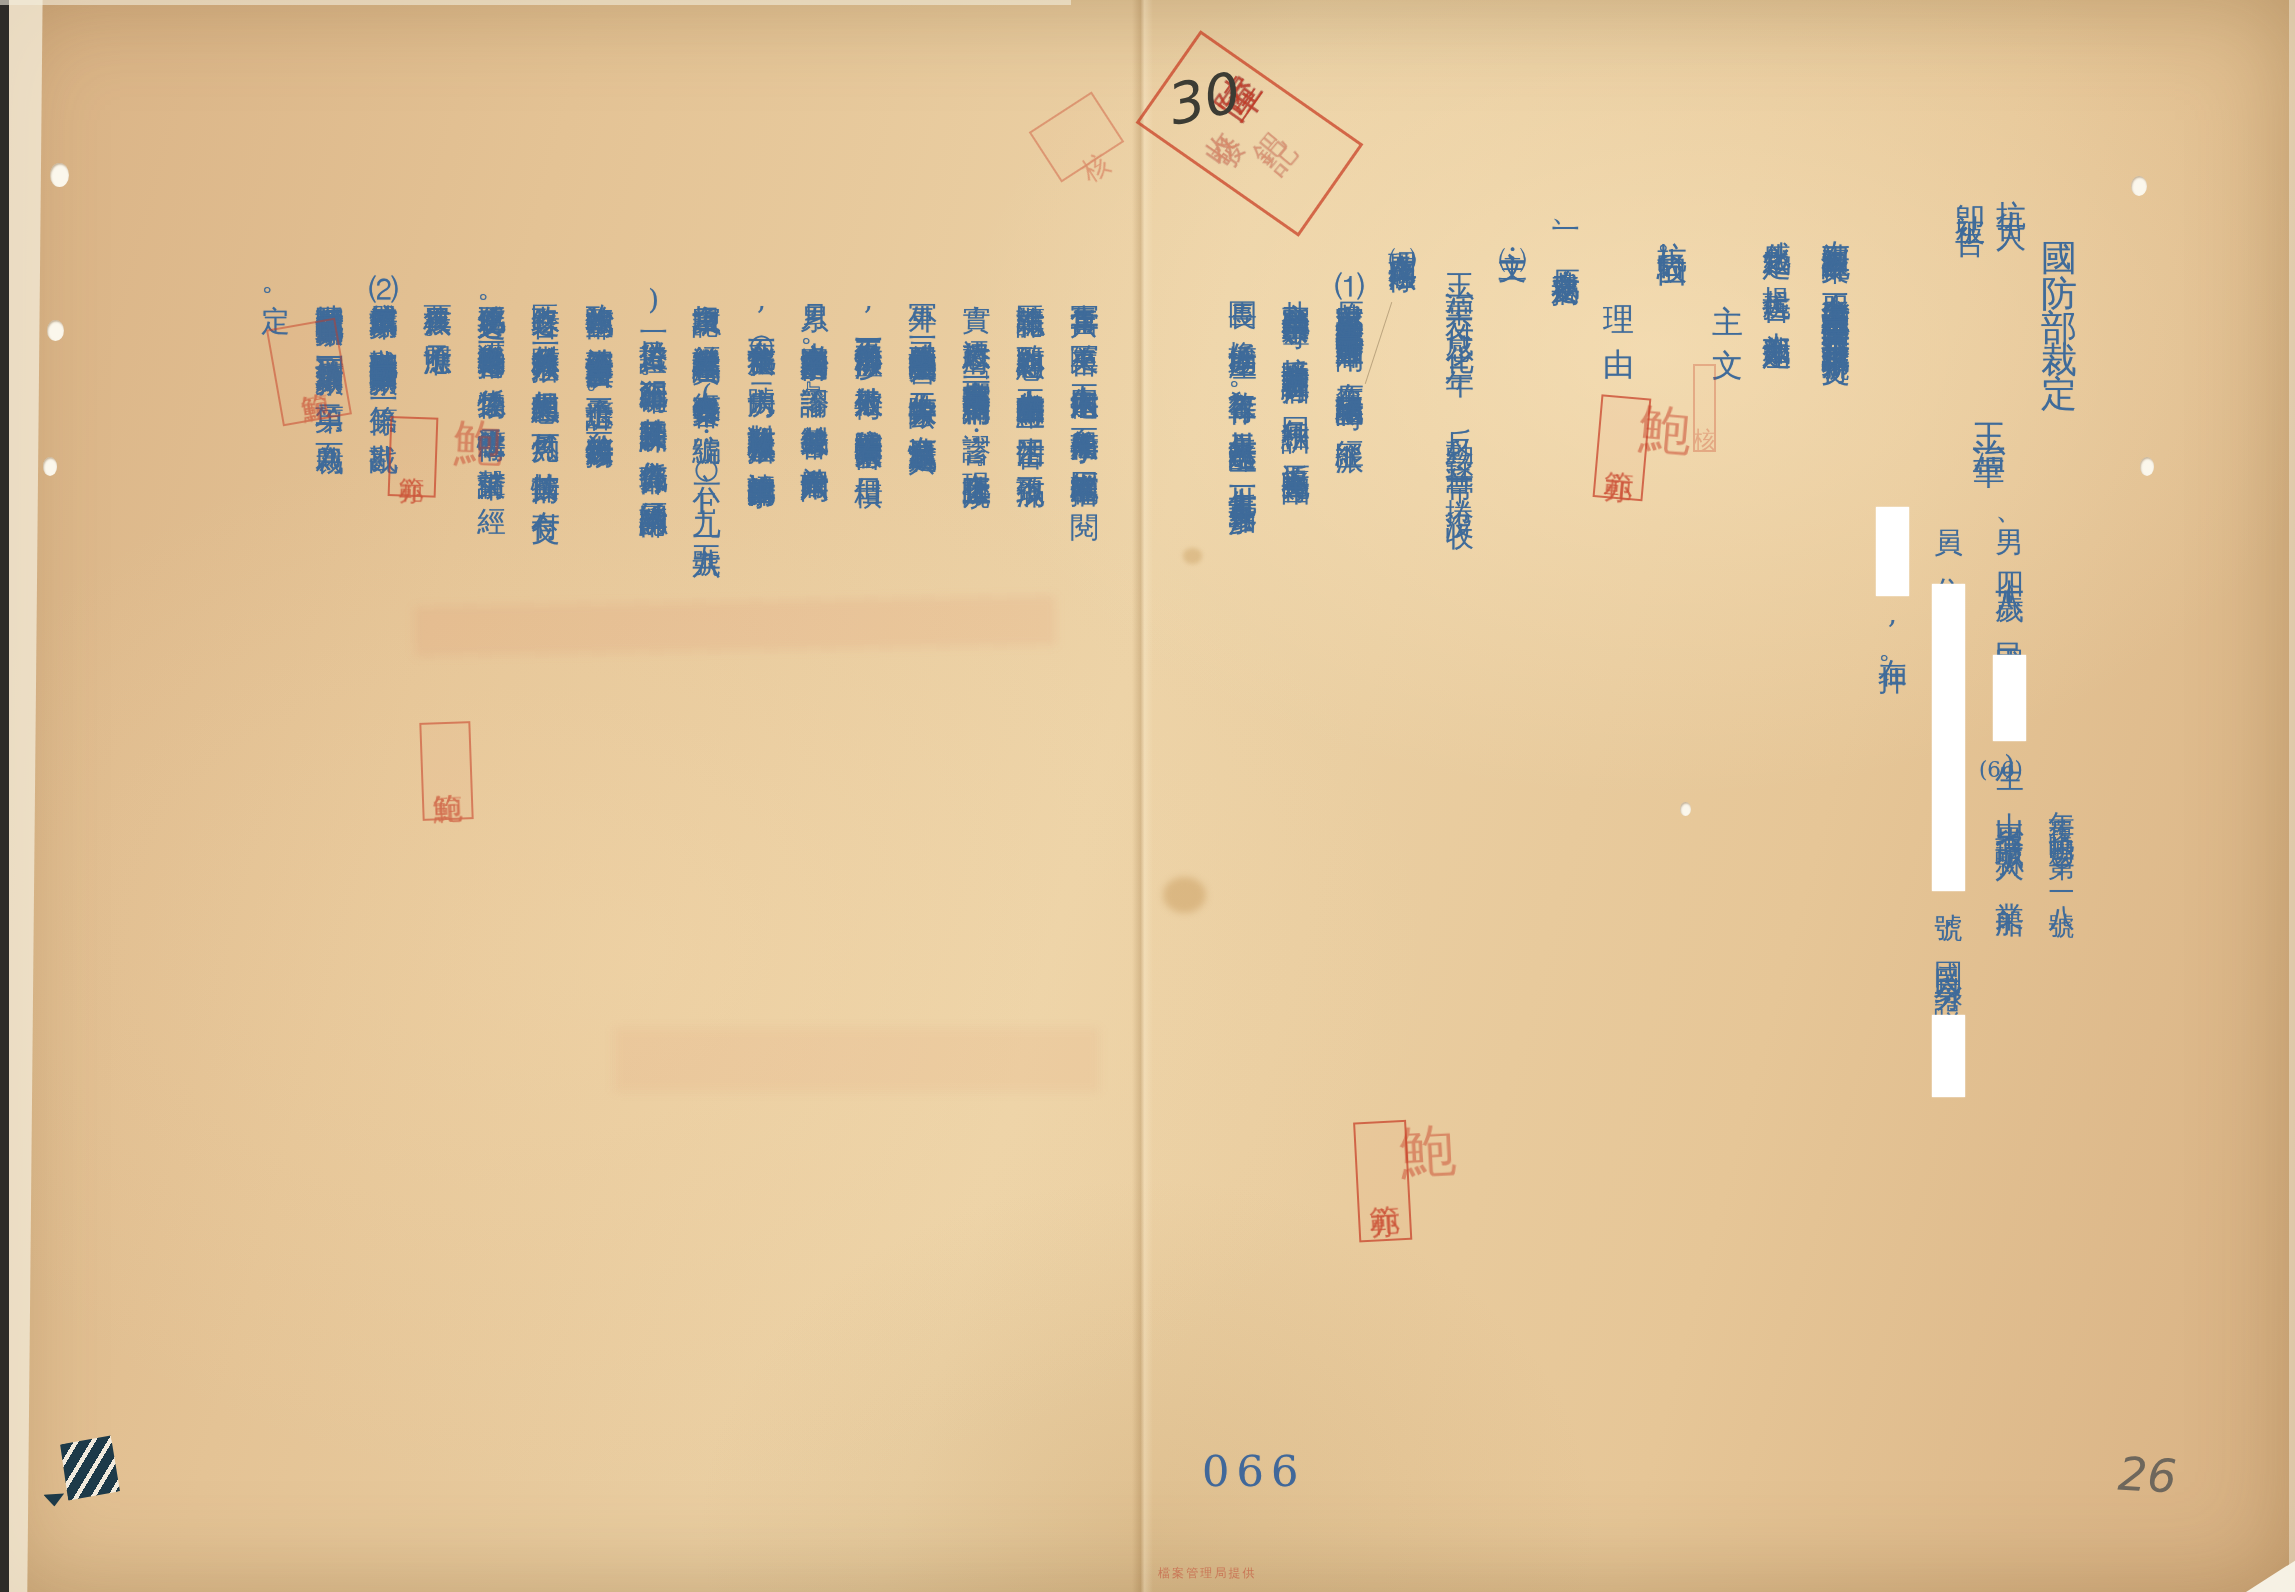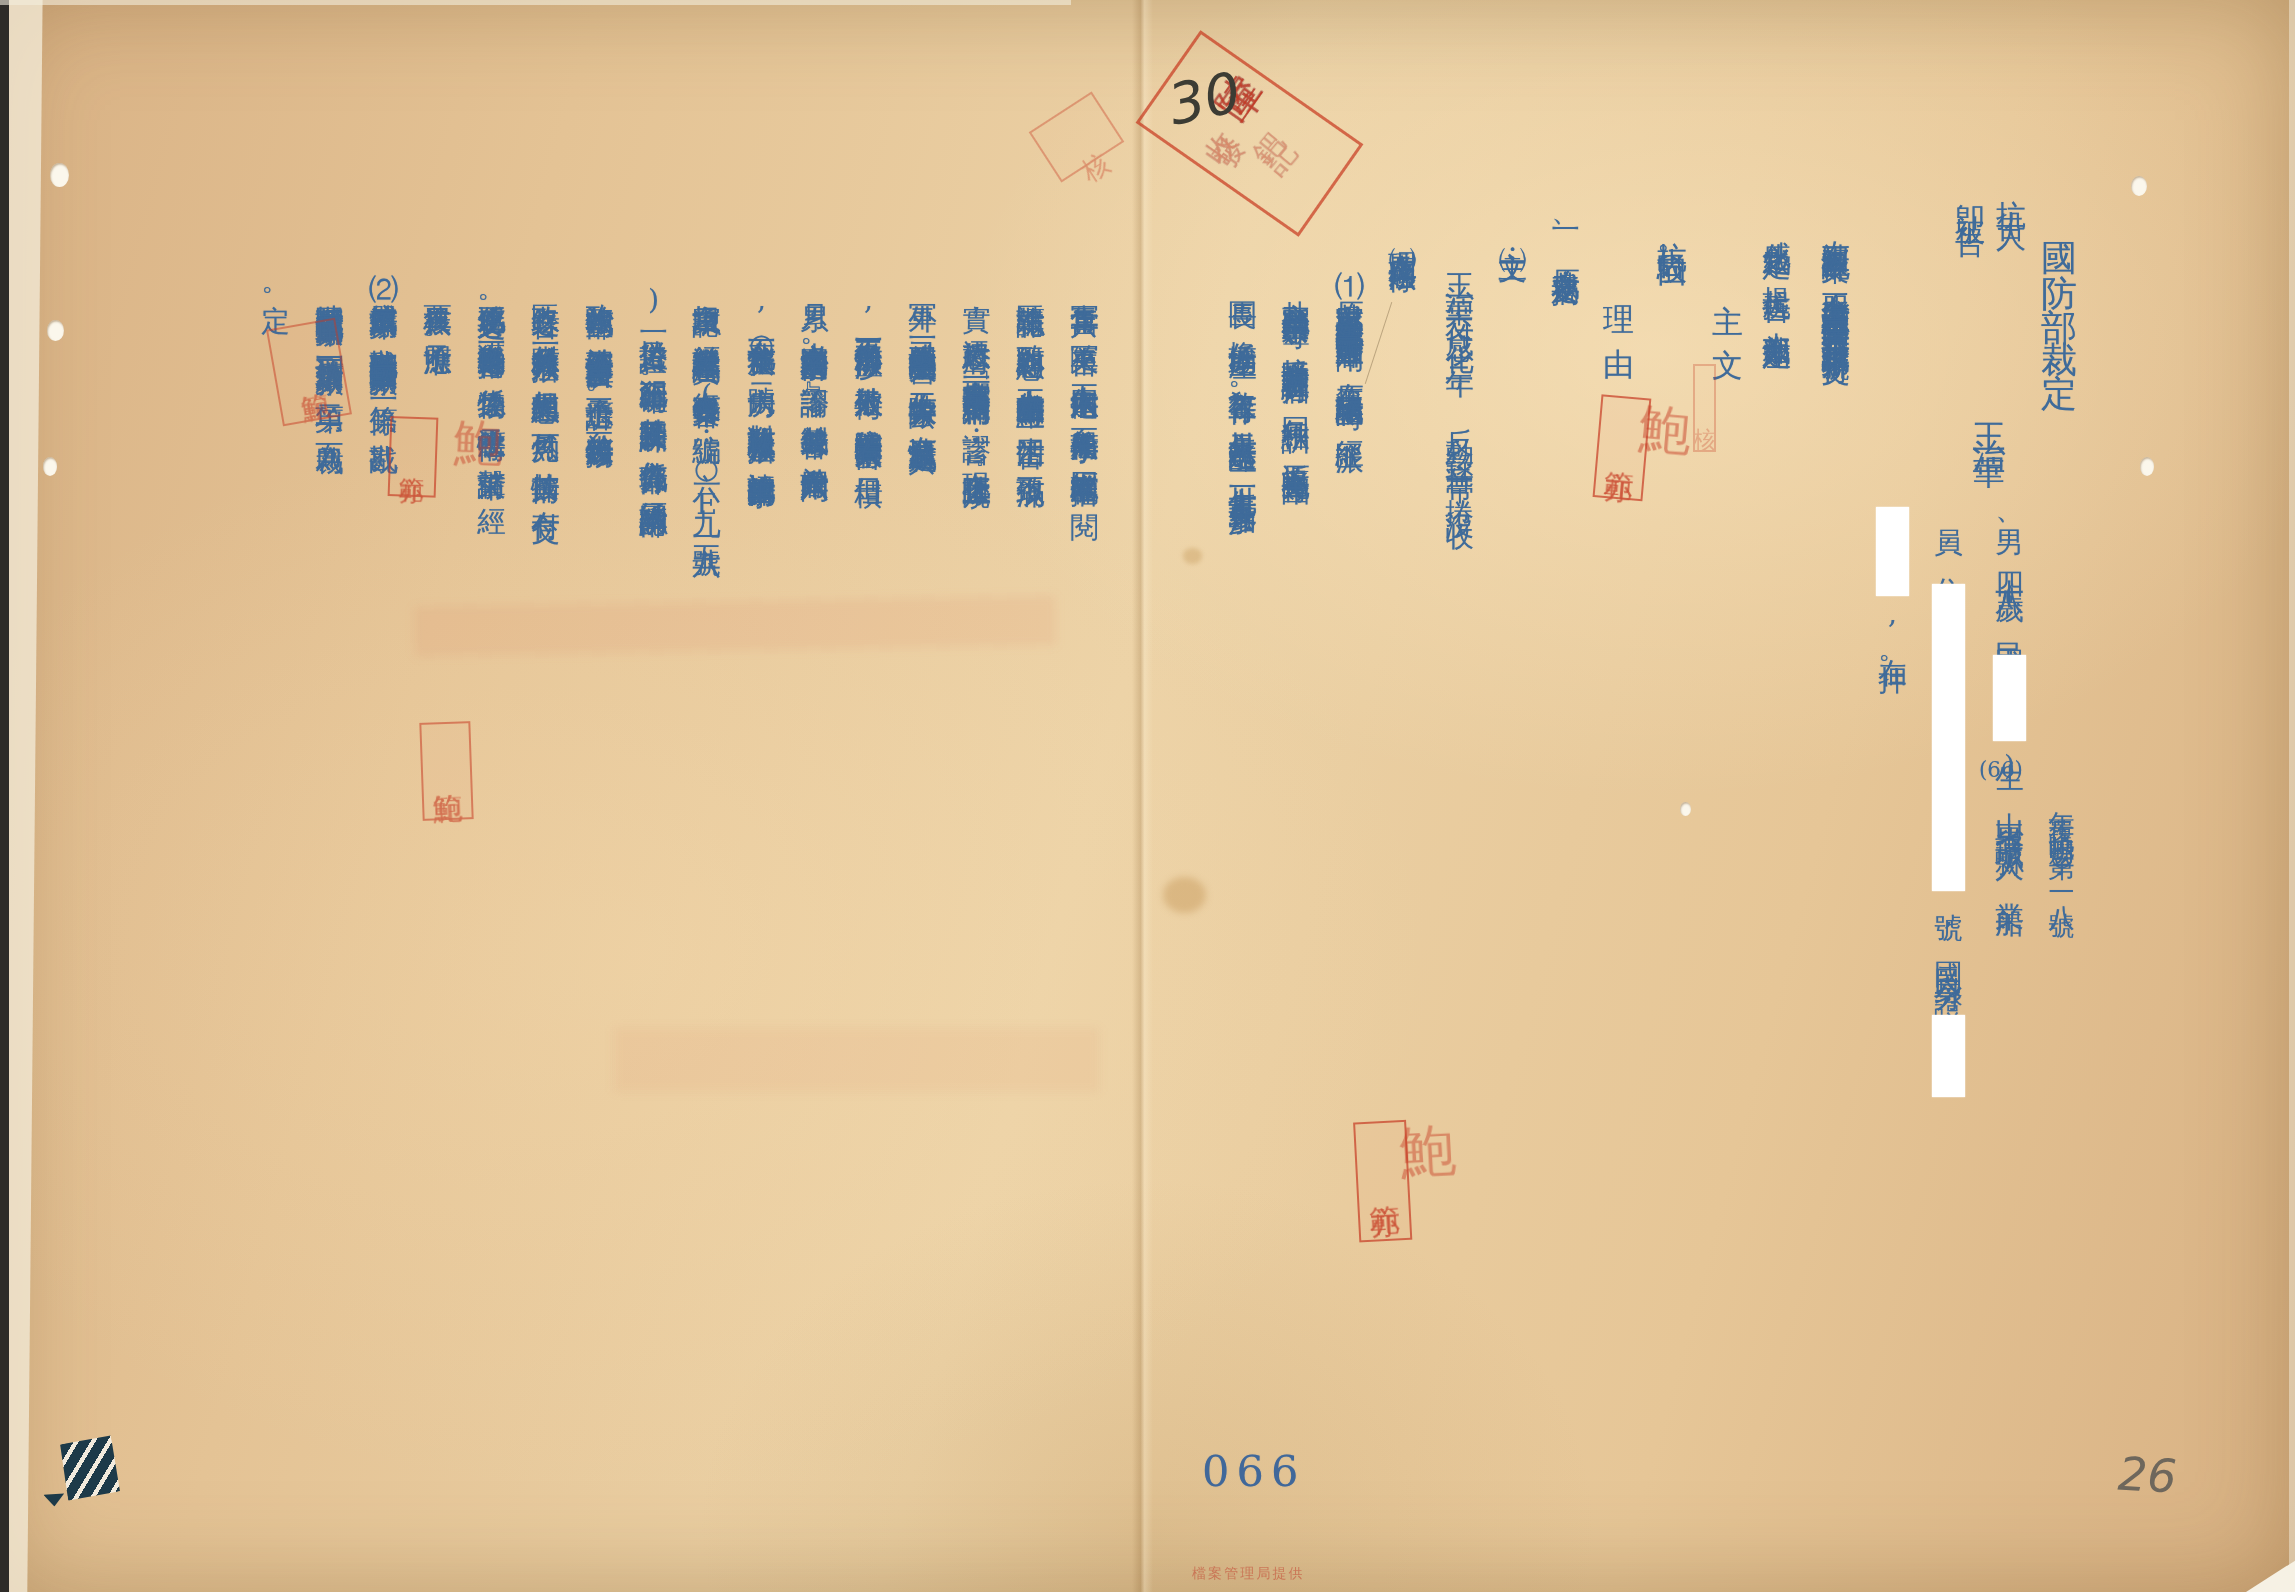--- a/index.html
+++ b/index.html
@@ -137,19 +137,19 @@
   </div>
   <div class="vcol" style="left:1233px;top:120px;font-size:31px;color:var(--red);opacity:.45;transform:rotate(-50deg);letter-spacing:11.4px;filter:blur(0.6px);">鈀記</div>
 
   <div class="seal-box" style="left:1039px;top:107px;width:71px;height:56px;font-size:27px;opacity:.45;transform:rotate(-33deg);border-width:2.1px;">核</div>
 
   <div style="position:absolute;left:1169px;top:66px;font-size:56px;color:#3c3c34;font-family:'DejaVu Sans','Liberation Sans',sans-serif;font-style:italic;transform:rotate(-12deg);">30</div>
   <div style="position:absolute;left:2118px;top:1448px;font-size:46px;color:#6e675c;font-family:'DejaVu Sans','Liberation Sans',sans-serif;font-style:italic;transform:rotate(3deg);">26</div>
 
   <div style="position:absolute;left:1202px;top:1446px;font-size:43px;letter-spacing:7.1px;color:#40689a;text-shadow:0 0 0.7px rgba(64,104,154,.5);">066</div>
 
-  <div style="position:absolute;left:1192px;top:1565px;font-size:14px;letter-spacing:2.1px;color:rgba(195,70,50,.55);filter:blur(0.3px);">檔案管理局提供</div>
+  <div style="position:absolute;left:1158px;top:1565px;font-size:12px;letter-spacing:2.1px;color:rgba(195,70,50,.55);filter:blur(0.3px);">檔案管理局提供</div>
 
   <div style="position:absolute;left:61px;top:1438px;width:57px;height:60px;transform:rotate(-14deg);background:repeating-linear-gradient(135deg,rgba(244,240,230,.9) 0 4.3px,#1d3a49 4.3px 14.3px);clip-path:polygon(10% 0,100% 6%,92% 100%,0 94%);"></div>
   <div style="position:absolute;left:46px;top:1489px;width:18.6px;height:15.7px;background:#1d3a49;transform:rotate(-30deg);clip-path:polygon(0 0,100% 60%,20% 100%);"></div>
 
 </div>
 
 
 </body></html>

